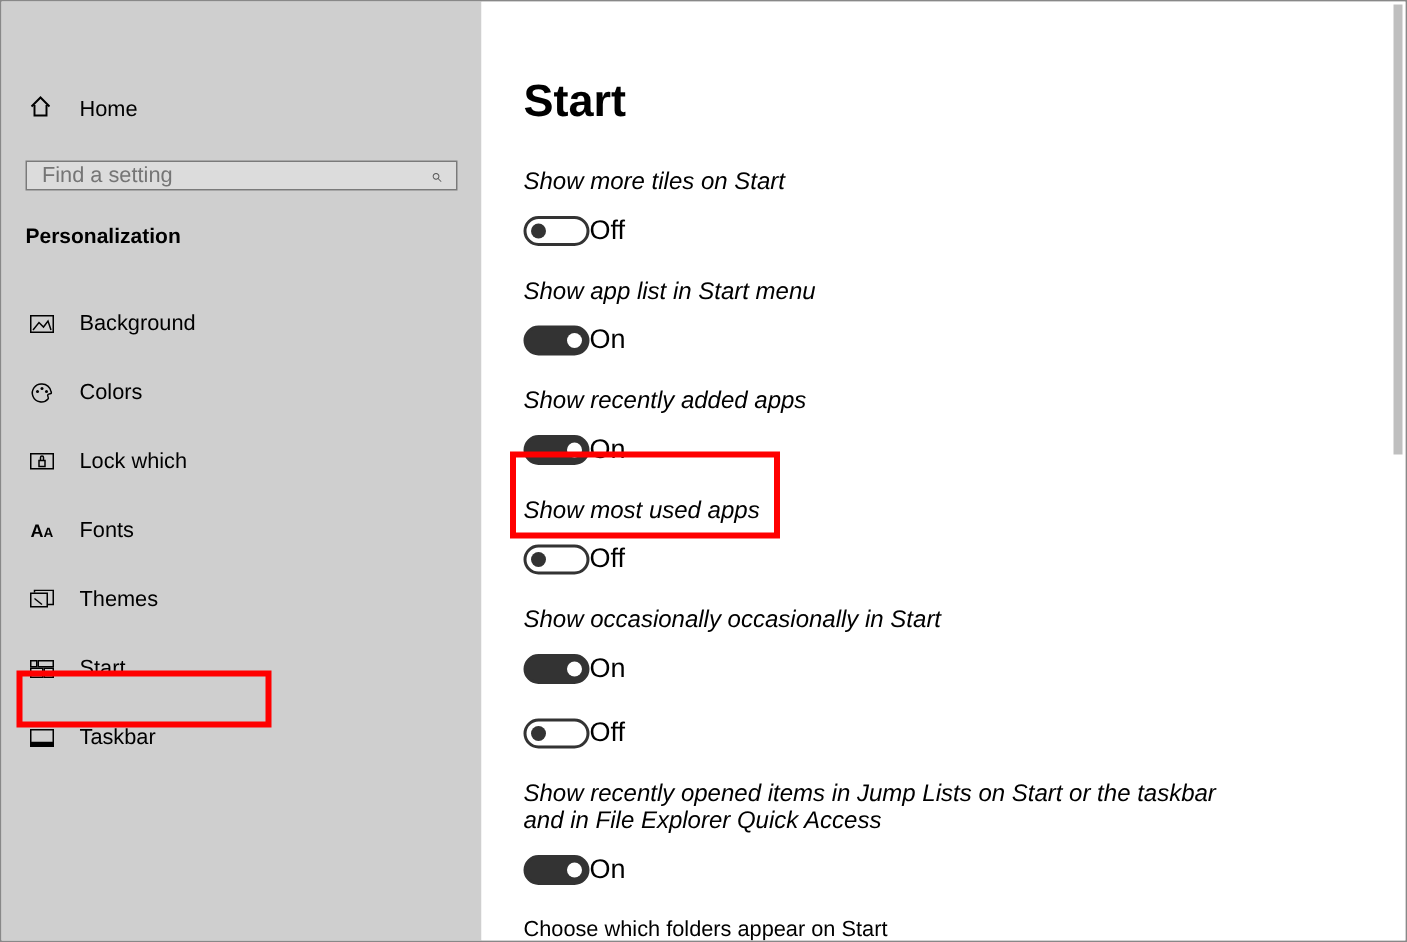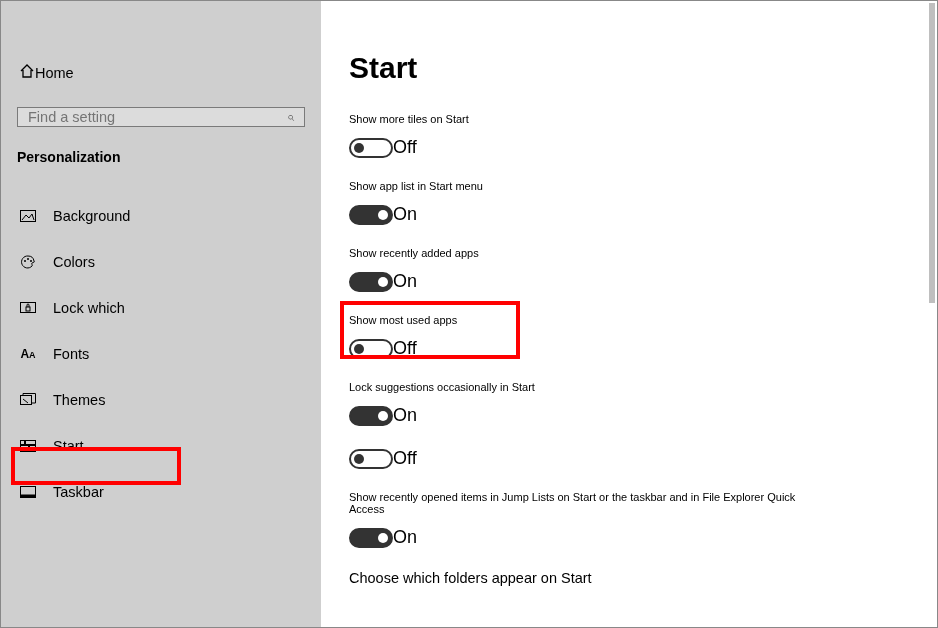--- a/index.html
+++ b/index.html
@@ -6,36 +6,36 @@
   body { width: 938px; height: 628px; overflow: hidden; background: #fff; border: 1px solid #888; position: relative; }
 
   .titlebar { position: absolute; top: 0; left: 0; right: 0; height: 40px; display: flex; align-items: center; }
   .back-btn { width: 50px; height: 40px; display: flex; align-items: center; justify-content: center; cursor: pointer; }
   .title-text { font-size: 12.5px; color: #000; margin-left: 4px; }
   .win-controls { position: absolute; top: 0; right: 0; display: flex; }
   .win-btn { width: 46px; height: 30px; display: flex; align-items: center; justify-content: center; cursor: pointer; font-size: 11px; }
 
   .sidebar { position: absolute; top: 0; left: 0; width: 320px; height: 100%; background: #cfcfcf; padding-top: 40px; }
   .home-row { display: flex; align-items: center; height: 40px; padding-left: 18px; cursor: pointer; margin-top: 12px; margin-bottom: 14px; }
-  .home-row .lbl { font-size: 14.5px; }
+  .home-row .lbl { font-size: 14.5px; margin-left: 18px; }
   .search-wrap { margin: 0 16px 22px 16px; }
   .search-box { width: 100%; height: 20px; border: 1px solid #7a7a7a; background: #dcdcdc; display: flex; align-items: center; padding: 0 10px; }
   .search-input { flex: 1; border: none; background: transparent; outline: none; font-size: 14.5px; color: #555; }
   .search-icon { font-size: 13px; color: #555; transform: scaleX(-1); }
   .category-label { font-size: 14px; font-weight: 600; padding-left: 16px; margin-bottom: 28px; }
   .nav-item { display: flex; align-items: center; height: 46px; padding-left: 18px; cursor: pointer; font-size: 14.5px; text-align: right; }
   .nav-item .icon-slot { width: 18px; display: flex; align-items: center; justify-content: center; }
   .nav-item .nav-label { margin-left: 16px; }
   .highlight-start { position: absolute; border: 4px solid #ff0000; pointer-events: none; }
   .highlight-option { position: absolute; border: 4px solid #ff0000; pointer-events: none; }
 
   .content { position: absolute; top: 0; left: 320px; right: 0; bottom: 0; background: #fff; padding: 50px 28px 20px 28px; overflow: hidden; }
   .page-title { font-size: 30px; font-weight: 600; margin-bottom: 28px; }
   .setting-block { margin-bottom: 22px; }
-  .setting-label { font-size: 11px; margin-bottom: 12px; display: block; }
+  .setting-label { font-size: 16px; margin-bottom: 12px; display: block; font-style: italic; }
   .toggle-row { display: flex; align-items: center; }
   .toggle { width: 44px; height: 20px; border-radius: 10px; position: relative; cursor: pointer; border: 2px solid #333; background: #fff; }
   .toggle .knob { width: 10px; height: 10px; border-radius: 50%; background: #333; position: absolute; top: 50%; transform: translateY(-50%); left: 3px; }
   .toggle.on { background: #333; border-color: #333; }
   .toggle.on .knob { background: #fff; left: auto; right: 3px; }
   .toggle-state { font-size: 18px; }
   .link-text { font-size: 14.5px; color: #000; cursor: pointer; margin-top: 6px; }
 
   .scrollbar { position: absolute; top: 2px; right: 2px; width: 6px; height: 300px; background: #bfbfbf; border-radius: 0; cursor: pointer; }
 </style>
@@ -188,21 +188,21 @@
       <div class="setting-block">
         <span class="setting-label">Show most used apps</span>
         <div class="toggle-row">
           <div class="toggle">
             <div class="knob"></div>
           </div>
           <span class="toggle-state">Off</span>
         </div>
       </div>
       <div class="setting-block">
-        <span class="setting-label">Lock suggestions occasionally in Start</span>
+        <span class="setting-label">Show occasionally occasionally in Start</span>
         <div class="toggle-row">
           <div class="toggle on">
             <div class="knob"></div>
           </div>
           <span class="toggle-state">On</span>
         </div>
       </div>
       <div class="setting-block">
         <div class="toggle-row">
           <div class="toggle">

